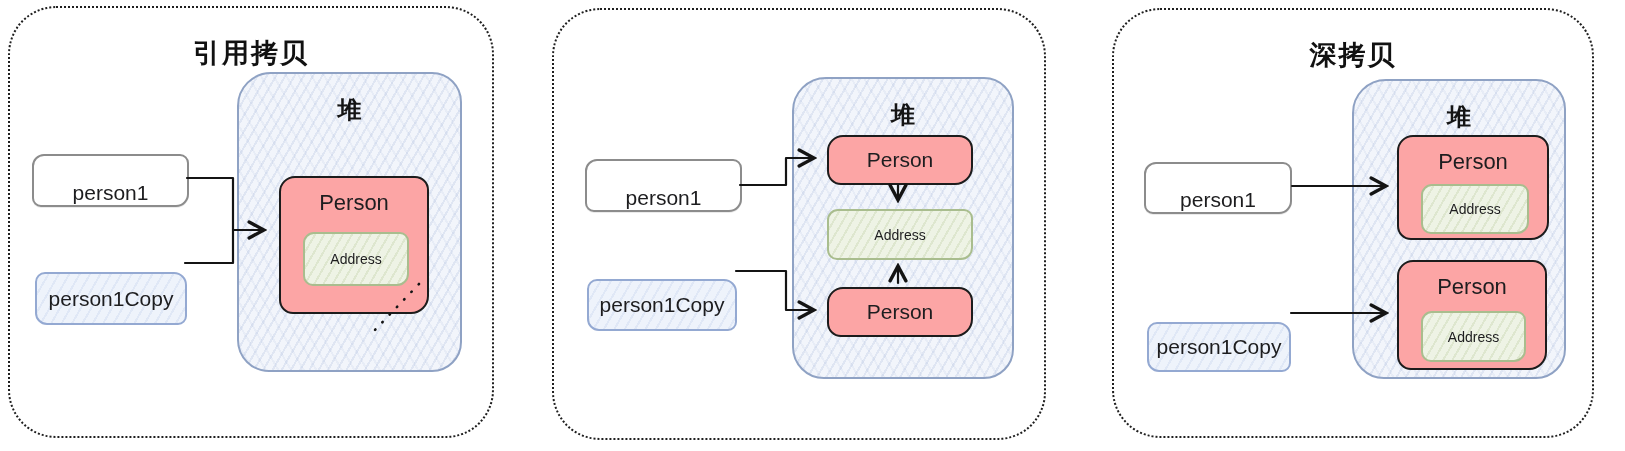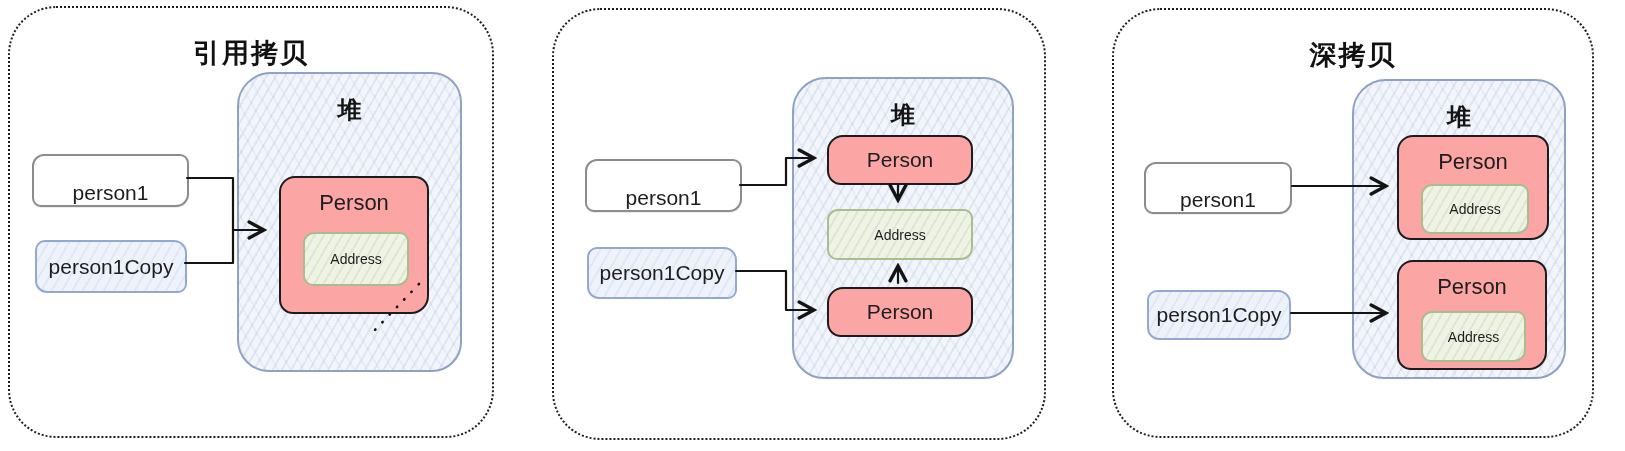--- a/index.html
+++ b/index.html
@@ -65,20 +65,21 @@
     border: 2px solid var(--ref-border, #8c8c8c);
     border-radius: 12px 9px 13px 9px;
     box-shadow: 0 1px 0 rgba(0,0,0,0.08);
     align-items: flex-end;
   }
   .copy {
     background-color: var(--copy-fill, #eef3fb);
     background-image: repeating-linear-gradient(120deg, rgba(120,150,210,.12) 0 2px, transparent 2px 9px);
     border: 2px solid var(--copy-border, #94a9d2);
     border-radius: 10px 13px 9px 12px;
+    margin-top: 32px;
   }
   .obj {
     background: #fca5a5;
     border: 2.5px solid var(--object-border, #1c1c1c);
     border-radius: 16px 14px 18px 14px;
     text-align: center;
   }
   .obj.with-child {
     align-items: flex-start;
   }

